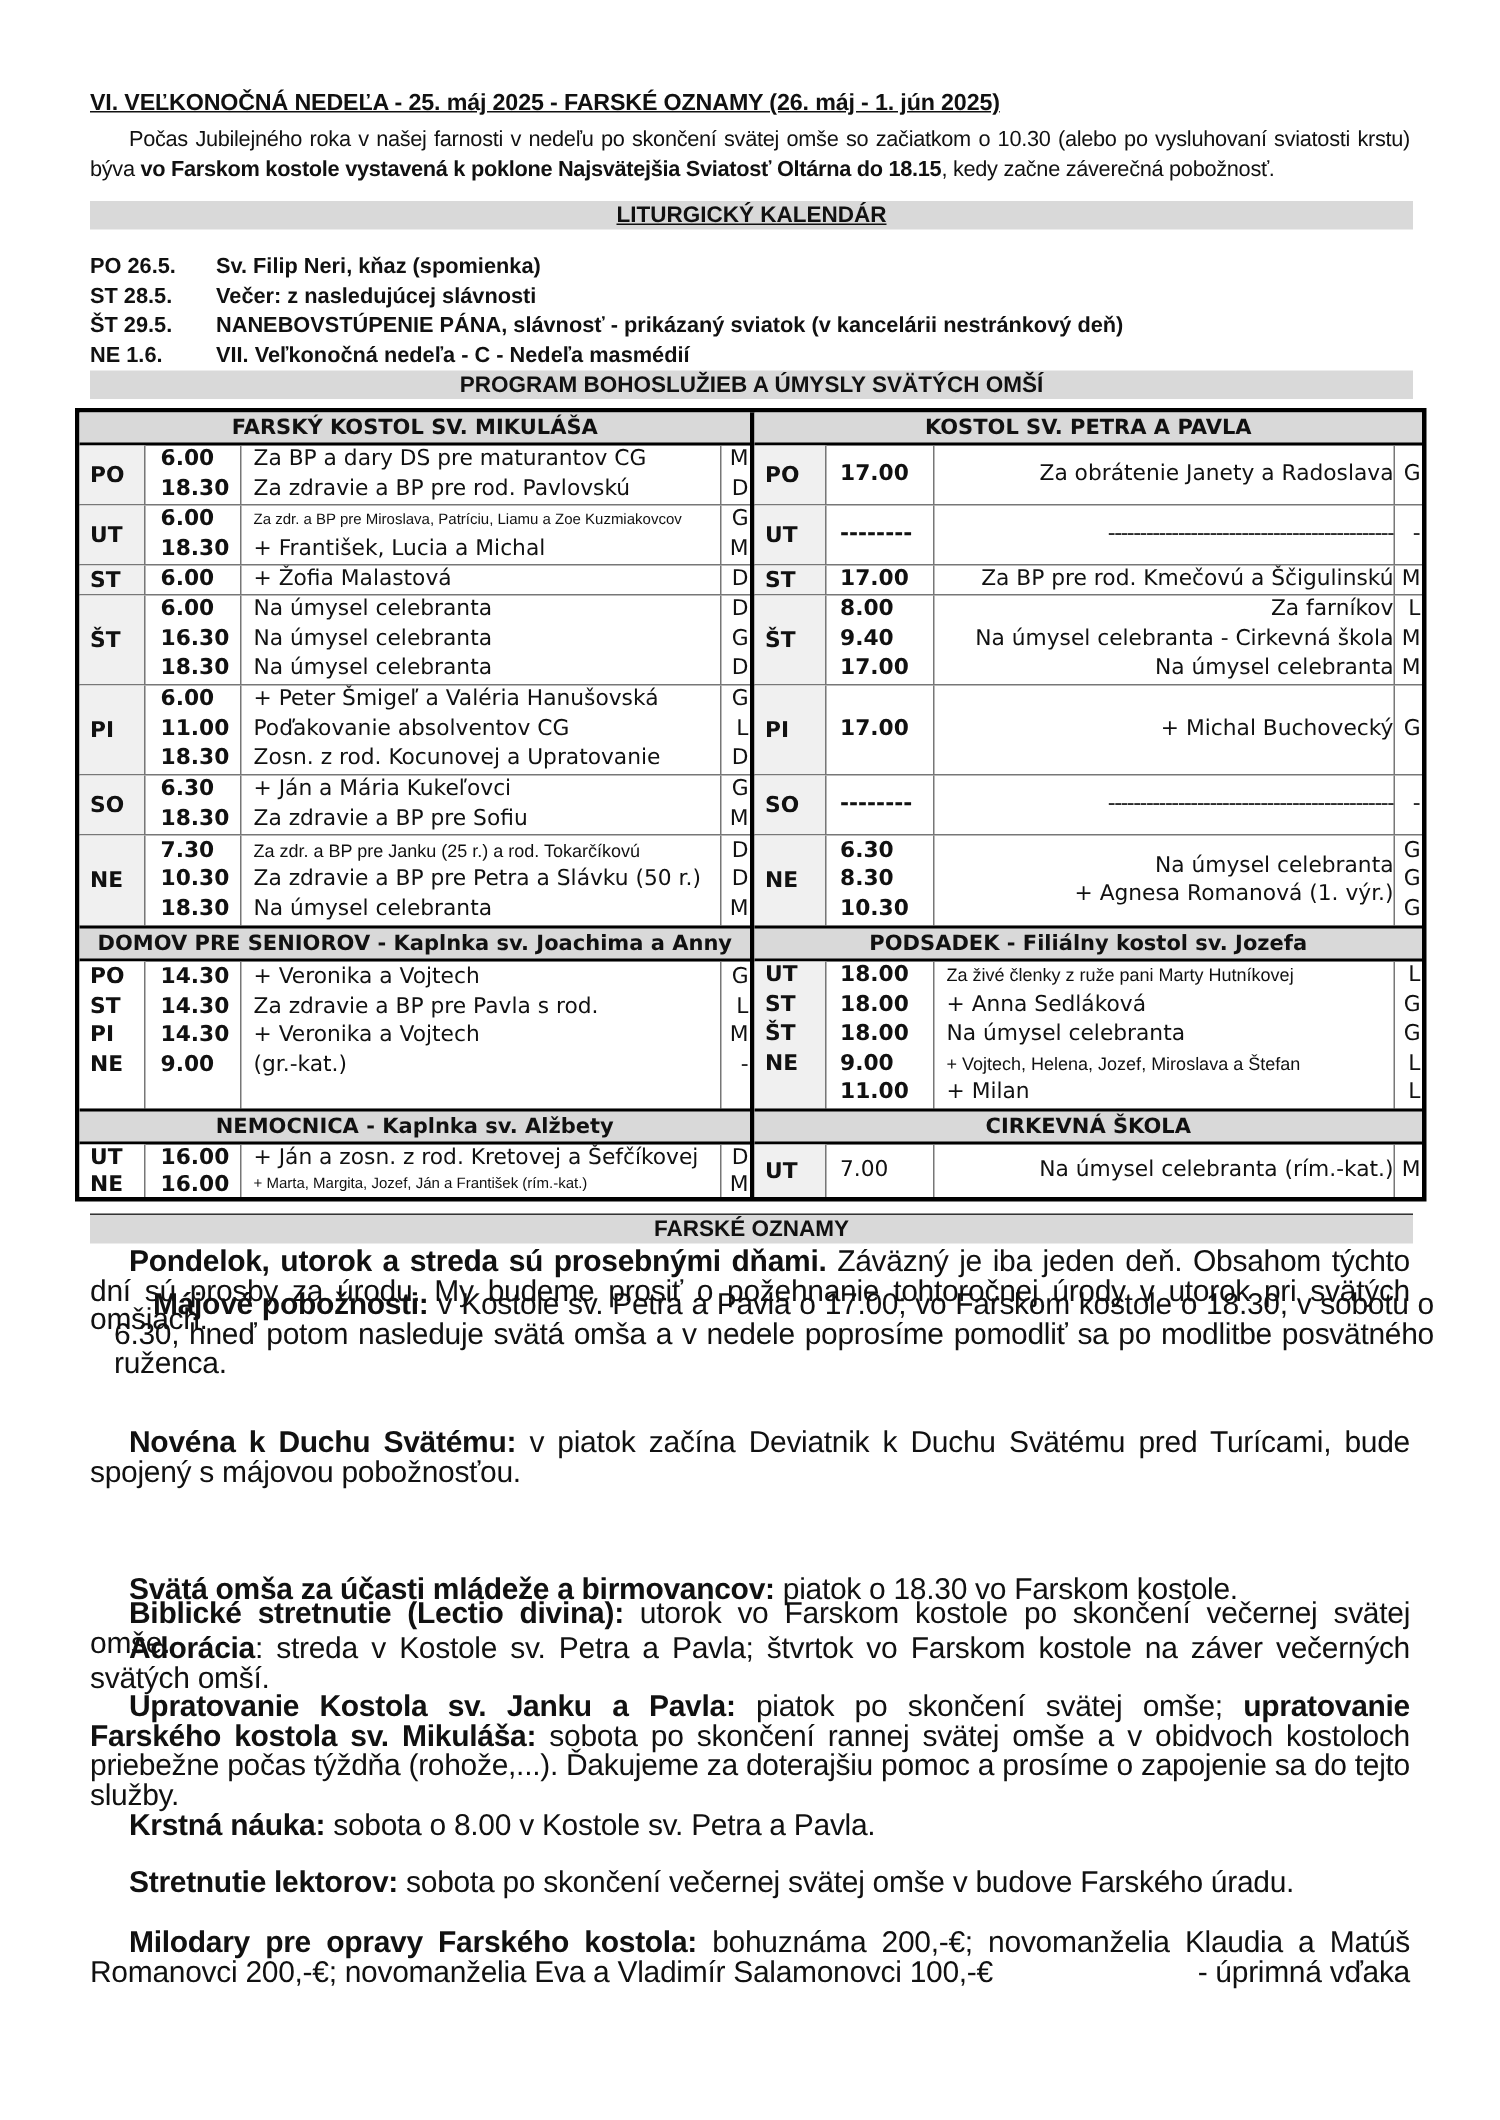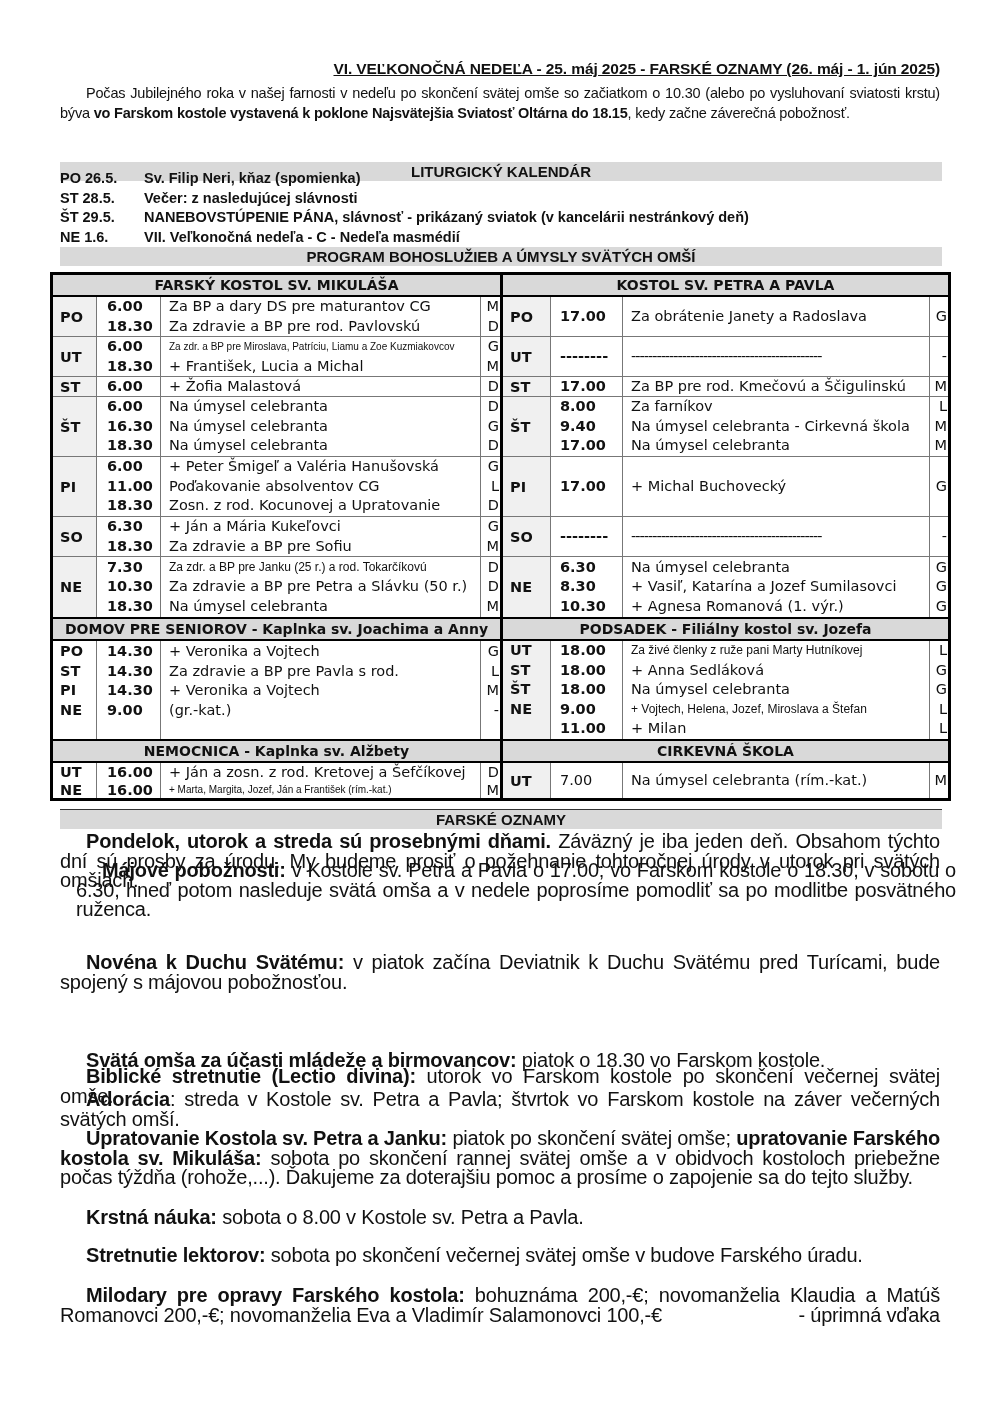--- a/index.html
+++ b/index.html
@@ -1,19 +1,19 @@
 <!DOCTYPE html>
 <html><head>
 <meta charset="utf-8">
 <style>
   html, body { margin: 0; padding: 0; background: #ffffff; }
   body { width: 1000px; height: 1413px; position: relative; font-family: "DejaVu Sans", sans-serif; color: #111; }
   .page { position: absolute; left: 0; top: 0; width: 1000px; }
   .title {
-    position: absolute; left: 60px; top: 60px; width: 880px; text-align: right;
+    position: absolute; left: 60px; top: 60px; width: 880px; text-align: left;
     font-family: "Liberation Sans", sans-serif; font-weight: bold; font-size: 15.5px;
     text-decoration: underline; letter-spacing: -0.1px;
   }
   .intro {
     position: absolute; left: 60px; top: 84px; width: 880px;
     font-family: "Liberation Sans", sans-serif; font-size: 14.5px; line-height: 19.5px; text-align: justify;
     letter-spacing: -0.2px;
   }
   .intro .indent { display: inline-block; width: 26px; }
   .bar {
@@ -41,21 +41,21 @@
   .row { position: absolute; left: 0; width: 100%; border-bottom: 1px solid #777; box-sizing: border-box; }
   .row.last { border-bottom: none; }
   .cell { position: absolute; top: 0; height: 100%; box-sizing: border-box; }
   .c-day { left: 0; width: 44px; font-weight: bold; padding-left: 7px; display: flex; align-items: center; border-right: 1px solid #777; background: #f0f0f0; }
   .c-day.white { background: #fff; align-items: flex-start; }
   .c-time { left: 44px; width: 64px; font-weight: bold; padding-left: 10px; border-right: 1px solid #777; }
   .c-int { left: 108px; width: 320px; padding-left: 8px; border-right: 1px solid #777; white-space: nowrap; overflow: hidden; }
   .c-col { left: 428px; width: 19px; text-align: right; padding-right: 1px; }
   .right .c-day { width: 48px; }
   .right .c-time { left: 48px; width: 72px; padding-left: 9px; }
-  .right .c-int { left: 120px; width: 307px; }
+  .right .c-int { left: 120px; width: 307px; align-items: flex-end; }
   .right .c-col { left: 427px; width: 18px; }
   .line { height: 19.5px; line-height: 19.5px; white-space: nowrap; }
   .small { font-family: "Liberation Sans", sans-serif; font-size: 10px; }
   .smaller { font-family: "Liberation Sans", sans-serif; font-size: 12px; }
   .vcenter { display: flex; flex-direction: column; justify-content: center; }
   .normal { font-weight: normal; }
   
   .ann {
     position: absolute; left: 60px; width: 880px; font-family: Liberation Sans, sans-serif; font-size: 20px;
     line-height: 19.5px; text-align: justify; letter-spacing: -0.2px;
@@ -66,21 +66,21 @@
 </style>
 </head>
 <body>
 
 <div class="page">
 
   <div class="title">VI. VEĽKONOČNÁ NEDEĽA - 25. máj 2025 - FARSKÉ OZNAMY (26. máj - 1. jún 2025)</div>
 
   <div class="intro"><span class="indent"></span><span>Počas Jubilejného roka v našej farnosti v nedeľu  po skončení svätej omše so začiatkom o 10.30 (alebo po vysluhovaní sviatosti krstu) býva </span><b>vo Farskom kostole vystavená k poklone Najsvätejšia Sviatosť Oltárna do 18.15</b><span>, kedy začne záverečná pobožnosť.</span></div>
 
-  <div class="bar" style="top:162px;">LITURGICKÝ KALENDÁR</div>
+  <div class="bar" style="top:134px;text-decoration:underline;">LITURGICKÝ KALENDÁR</div>
 
   <div class="cal">
     <div class="cal-row"><span class="d">PO 26.5.</span><span>Sv. Filip Neri, kňaz (spomienka)</span></div>
     <div class="cal-row"><span class="d">ST 28.5.</span><span>Večer: z nasledujúcej slávnosti</span></div>
     <div class="cal-row"><span class="d">ŠT 29.5.</span><span>NANEBOVSTÚPENIE PÁNA, slávnosť - prikázaný sviatok (v kancelárii nestránkový deň)</span></div>
     <div class="cal-row"><span class="d">NE 1.6.</span><span>VII. Veľkonočná nedeľa - C - Nedeľa masmédií</span></div>
   </div>
 
   <div class="bar" style="top:247px;">PROGRAM BOHOSLUŽIEB A ÚMYSLY SVÄTÝCH OMŠÍ</div>
 
@@ -346,21 +346,20 @@
 
       <div class="row last" style="top:282px;height:60px;">
         <div class="cell c-day">NE</div>
         <div class="cell c-time vcenter">
           <div class="line">6.30</div>
           <div class="line">8.30</div>
           <div class="line">10.30</div>
         </div>
         <div class="cell c-int vcenter">
           <div class="line">Na úmysel celebranta</div>
-          <div class="line">+ Vasiľ, Katarína a Jozef Sumilasovci</div>
           <div class="line">+ Agnesa Romanová (1. výr.)</div>
         </div>
         <div class="cell c-col vcenter">
           <div class="line">G</div>
           <div class="line">G</div>
           <div class="line">G</div>
         </div>
       </div>
 
       <div class="sec-head sec-top" style="top:342px;">PODSADEK - Filiálny kostol sv. Jozefa</div>
@@ -418,21 +417,21 @@
   <div class="ann" style="top:861px;margin-left:16px;"><span class="indent"></span><b>Májové pobožnosti:</b><span> v Kostole sv. Petra a Pavla o 17.00; vo Farskom kostole o 18.30, v sobotu o 6.30, hneď potom nasleduje svätá omša a v nedele poprosíme pomodliť sa po modlitbe posvätného ruženca.</span></div>
 
   <div class="ann" style="top:953px;"><span class="indent"></span><b>Novéna k Duchu Svätému:</b><span> v piatok začína Deviatnik k Duchu Svätému pred Turícami, bude spojený s májovou pobožnosťou.</span></div>
 
   <div class="ann" style="top:1067px;"><span class="indent"></span><b>Biblické stretnutie (Lectio divina):</b><span> utorok vo Farskom kostole po skončení večernej svätej omše.</span></div>
 
   <div class="ann" style="top:1051px;"><span class="indent"></span><b>Svätá omša za účasti mládeže a birmovancov:</b><span> piatok o 18.30 vo Farskom kostole.</span></div>
 
   <div class="ann" style="top:1090px;"><span class="indent"></span><b>Adorácia</b><span>: streda v Kostole sv. Petra a Pavla; štvrtok vo Farskom kostole na záver večerných svätých omší.</span></div>
 
-  <div class="ann" style="top:1129px;"><span class="indent"></span><b>Upratovanie Kostola sv. Petra a Janku:</b><span> piatok po skončení svätej omše; </span><b>upratovanie Farského kostola sv. Mikuláša:</b><span> sobota po skončení rannej svätej omše a v obidvoch kostoloch priebežne počas týždňa (rohože,...). Ďakujeme za doterajšiu pomoc a prosíme o zapojenie sa do tejto služby.</span></div>
+  <div class="ann" style="top:1129px;"><span class="indent"></span><b>Upratovanie Kostola sv. Janku a Pavla:</b><span> piatok po skončení svätej omše; </span><b>upratovanie Farského kostola sv. Mikuláša:</b><span> sobota po skončení rannej svätej omše a v obidvoch kostoloch priebežne počas týždňa (rohože,...). Ďakujeme za doterajšiu pomoc a prosíme o zapojenie sa do tejto služby.</span></div>
 
   <div class="ann" style="top:1208px;"><span class="indent"></span><b>Krstná náuka:</b><span> sobota o 8.00 v Kostole sv. Petra a Pavla.</span></div>
 
   <div class="ann" style="top:1246px;"><span class="indent"></span><b>Stretnutie lektorov:</b><span> sobota po skončení večernej svätej omše v budove Farského úradu.</span></div>
 
   <div class="ann" style="top:1286px;"><span class="indent"></span><b>Milodary pre opravy Farského kostola:</b><span> bohuznáma 200,-€; novomanželia Klaudia a Matúš Romanovci 200,-€; novomanželia Eva a Vladimír Salamonovci 100,-€</span><span class="thanks">- úprimná vďaka</span></div>
 
 </div>
 
 </body></html>

